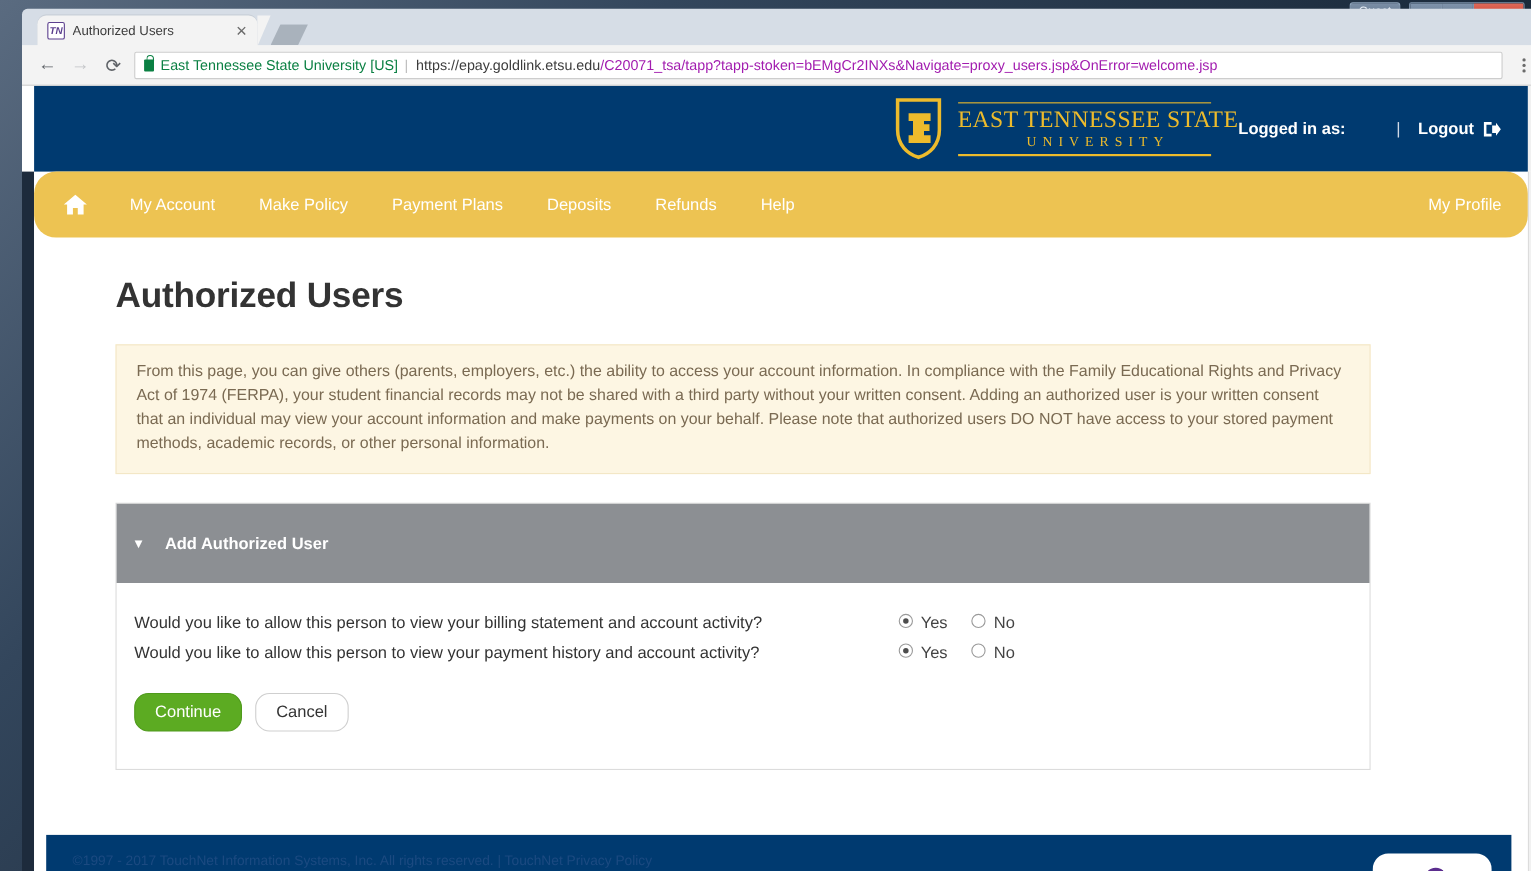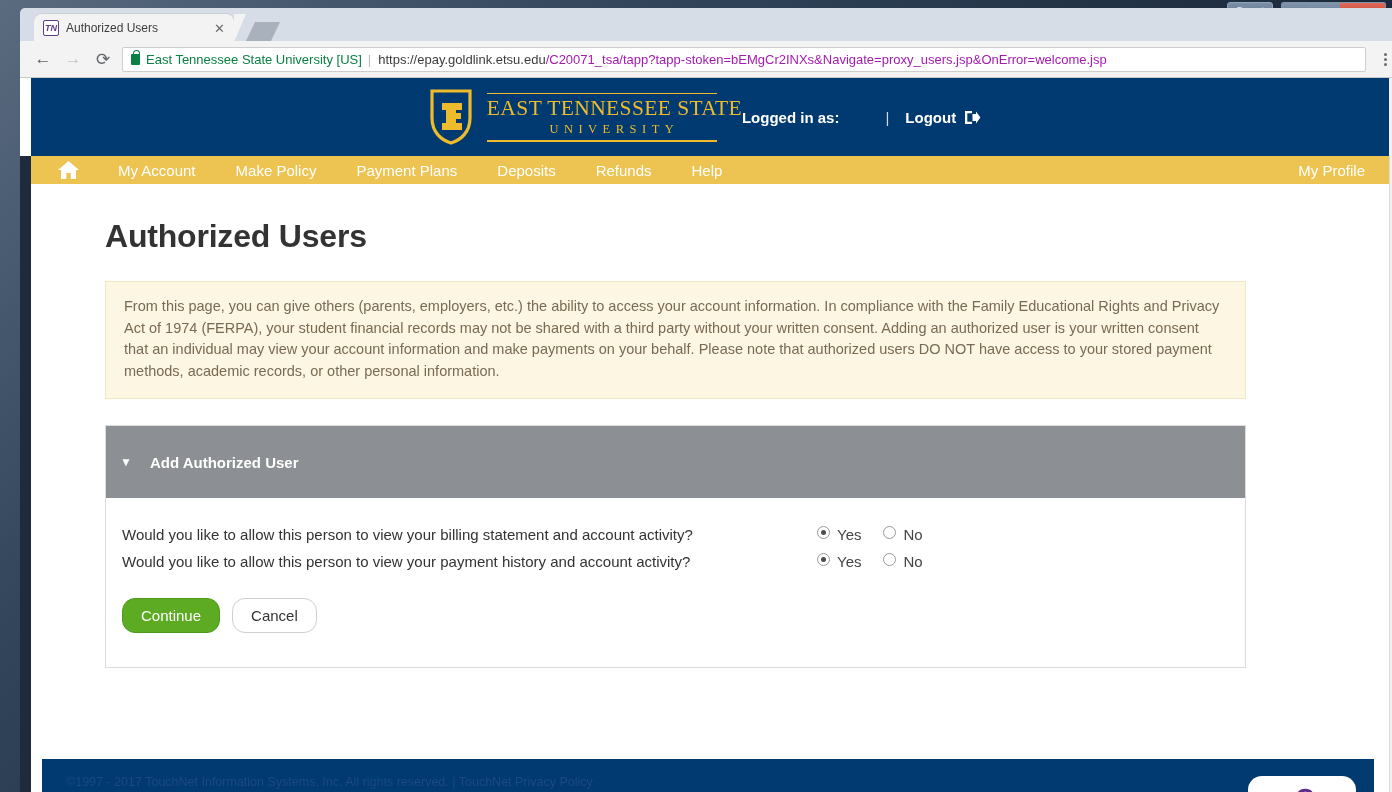--- a/index.html
+++ b/index.html
@@ -137,21 +137,21 @@
     background: #1d2b3c;
   }
   .page {
     position: absolute; left: 11px; top: 0; right: 15px; bottom: 0;
     background: #fff;
   }
 
   
   .site-header {
     height: 78px; background: #003a70;
-    display: flex; align-items: center; justify-content: center;
+    display: flex; align-items: center; justify-content: flex-end;
     padding: 0 24px 0 14px;
   }
   .logo-wrap { display: flex; align-items: center; }
   .shield {
     width: 44px; height: 58px; position: relative; margin-right: 14px;
   }
   .shield svg { display: block; }
   .logo-text { display: flex; flex-direction: column; }
   .logo-rule { height: 1.5px; background: #edbb2c; width: 230px; }
   .logo-line1 {
@@ -168,23 +168,24 @@
     display: flex; align-items: center; color: #fff;
     font-size: 15px; font-weight: bold;
   }
   .logged-in { margin-right: 46px; }
   .hdr-pipe { color: #cfd9e6; margin-right: 16px; font-weight: normal; }
   .logout { display: flex; align-items: center; gap: 8px; }
   .logout svg { display: block; }
 
   
   .navbar {
-    height: 28px; background: #edc352;
+    height: 60px; background: #edc352;
     display: flex; align-items: center; justify-content: space-between;
     padding: 0 24px 0 0;
+    border-radius: 20px;
   }
   .nav-left { display: flex; align-items: center; }
   .nav-home { padding: 0 18px 0 26px; display: flex; align-items: center; }
   .nav-home svg { display: block; }
   .nav-item {
     color: #fff; font-size: 15px; padding: 0 20px; white-space: nowrap;
   }
   .nav-right { color: #fff; font-size: 15px; }
 
   

